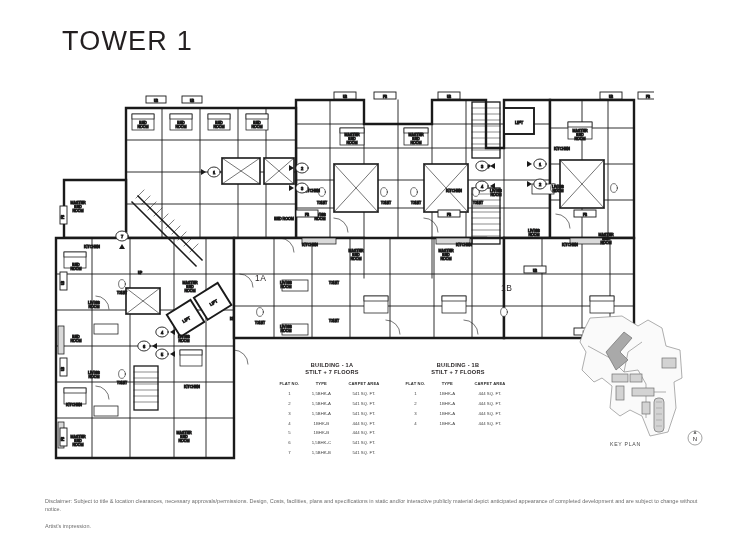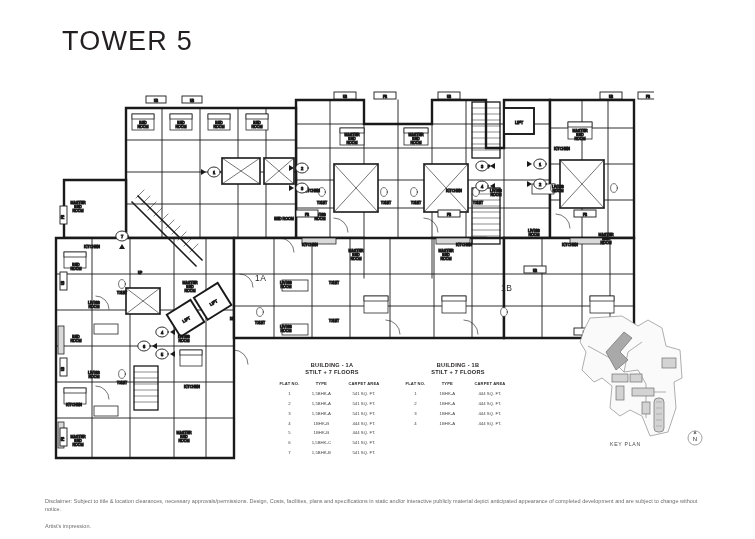--- a/index.html
+++ b/index.html
@@ -47,21 +47,21 @@
   .artist{position:absolute;left:45px;top:523px;font-size:5.5px;color:#6d6d6d;}
 
   
   text{font-family:"Liberation Sans", sans-serif;fill:#231f20;}
 </style>
 </head>
 <body>
 
 <div id="page">
 
-  <div class="title">TOWER 5</div>
+  <div class="title">TOWER 1</div>
 
   <div class="plan-wrap">
   <svg class="plan-svg" width="620" height="400" viewBox="0 0 620 400" xmlns="http://www.w3.org/2000/svg">
     <defs>
       <pattern id="hatchD" width="5" height="5" patternTransform="rotate(45)" patternUnits="userSpaceOnUse">
         <line x1="0" y1="0" x2="0" y2="5" stroke="#9a9a9a" stroke-width="0.6"></line>
       </pattern>
       <g id="lifticon"></g>
     </defs>
 

